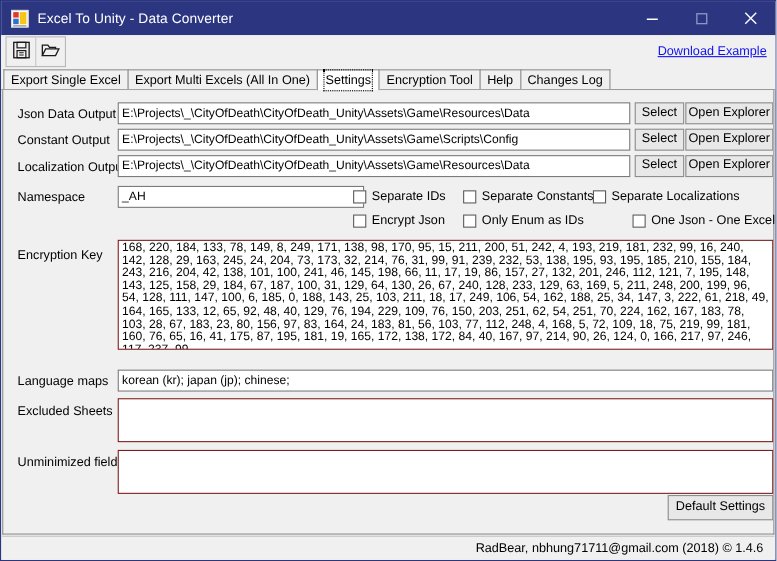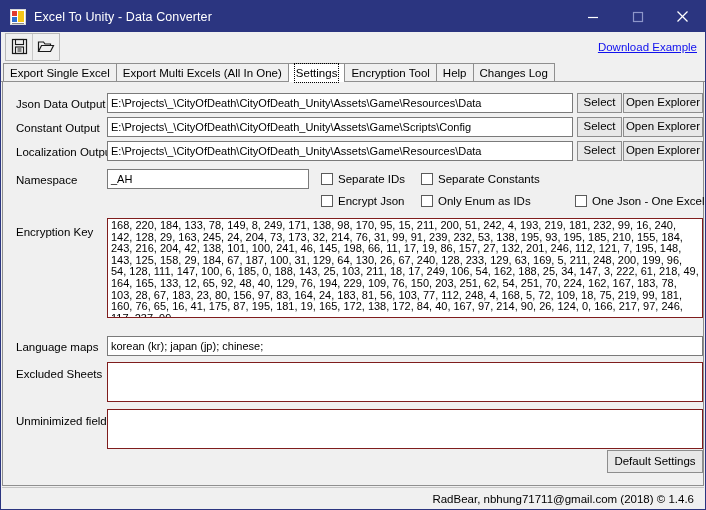--- a/index.html
+++ b/index.html
@@ -332,29 +332,33 @@
     <div class="txtbox" style="left:104px; top:35px; width:466px; height:20px;">E:\Projects\_\CityOfDeath\CityOfDeath_Unity\Assets\Game\Scripts\Config</div>
     <div class="btn" style="left:574px; top:35px; width:45px; height:20px;">Select</div>
     <div class="btn" style="left:620px; top:35px; width:80px; height:20px;">Open Explorer</div>
 
     <div class="field-label" style="left:13px; top:64px;">Localization Output</div>
     <div class="txtbox" style="left:104px; top:59px; width:466px; height:20px;">E:\Projects\_\CityOfDeath\CityOfDeath_Unity\Assets\Game\Resources\Data</div>
     <div class="btn" style="left:574px; top:59px; width:45px; height:20px;">Select</div>
     <div class="btn" style="left:620px; top:59px; width:80px; height:20px;">Open Explorer</div>
 
     <div class="field-label" style="left:13px; top:92px;">Namespace</div>
-    <div class="txtbox" style="left:104px; top:87px; width:202px; height:20px;">_AH</div>
+    <div class="txtbox" style="left:104px; top:87px; width:224px; height:20px;">_AH</div>
 
     <div class="chk" style="left:318px; top:91px;">
       <span class="box"></span>
       <span>Separate IDs</span>
     </div>
     <div class="chk" style="left:418px; top:91px;">
       <span class="box"></span>
       <span>Separate Constants</span>
+    </div>
+    <div class="chk" style="left:536px; top:91px;">
+      <span class="box"></span>
+      <span>Separate Localizations</span>
     </div>
 
     <div class="chk" style="left:318px; top:113px;">
       <span class="box"></span>
       <span>Encrypt Json</span>
     </div>
     <div class="chk" style="left:418px; top:113px;">
       <span class="box"></span>
       <span>Only Enum as IDs</span>
     </div>

